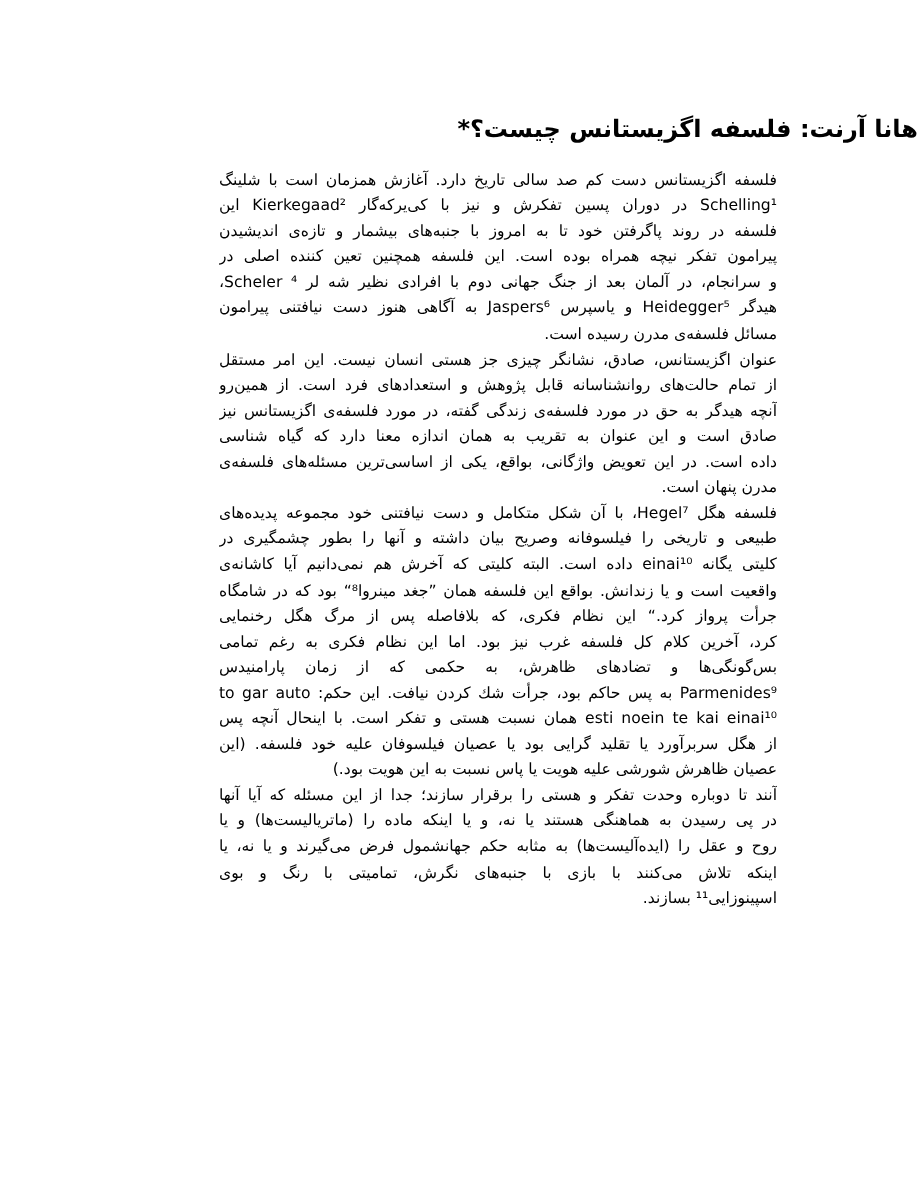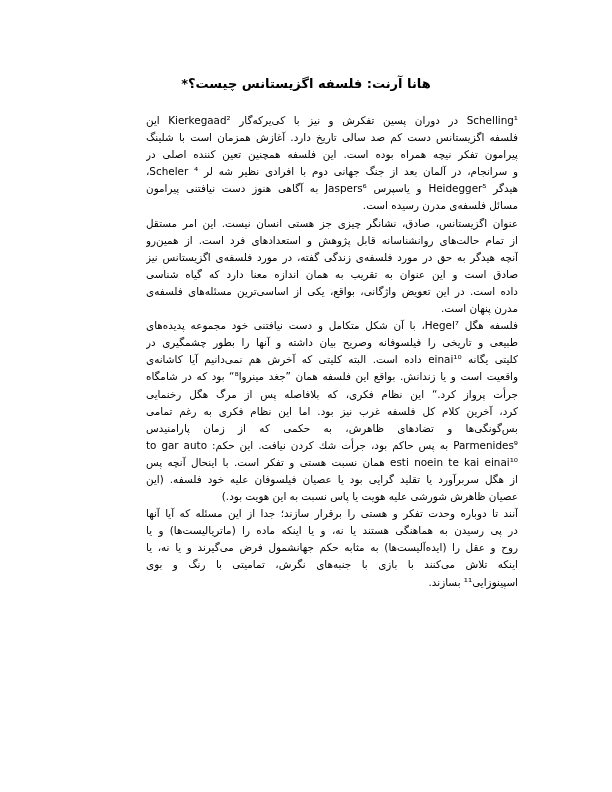--- a/index.html
+++ b/index.html
@@ -1,38 +1,39 @@
 <!DOCTYPE html>
 <html><head>
 <meta charset="utf-8">
 <style>
   html, body { margin: 0; padding: 0; background: #ffffff; }
   body { width: 612px; height: 792px; position: relative; overflow: hidden; }
   .page { position: absolute; left: 0; top: 0; width: 612px; height: 792px; background: #fff; }
   .title {
-    position: absolute; top: 76px; left: 0; width: 612px; text-align: center;
-    font-family: "DejaVu Sans", sans-serif; font-weight: bold; font-size: 13px; color: #000;
+    position: absolute; top: 76px; left: 0; width: 612px; 
+    font-family: "DejaVu Sans", sans-serif; font-weight: bold; font-size: 16px; color: #000;
     direction: rtl;
   }
   .body {
     position: absolute; left: 146px; top: 112px; width: 372px;
     direction: rtl; text-align: justify;
     font-family: "DejaVu Sans", sans-serif; font-size: 10.4px; line-height: 17.1px; color: #000;
   }
   .line { display: block; white-space: nowrap; text-align: justify; text-align-last: justify; height: 17.1px; overflow: hidden; }
   .line.last { text-align-last: right; }
 </style>
 </head>
 <body>
 
 <div class="page">
   <div class="title">هانا آرنت: فلسفه اگزیستانس چیست؟*</div>
   <div class="body" id="body">
+      <div class="line">فلسفه اگزیستانس دست کم صد سالی تاریخ دارد. آغازش همزمان است با شلینگ</div>
       <div class="line">Schelling¹ در دوران پسین تفکرش و نیز با کی‌یرکه‌گار Kierkegaad² این</div>
-      <div class="line">فلسفه اگزیستانس دست کم صد سالی تاریخ دارد. آغازش همزمان است با شلینگ</div>
+      <div class="line">فلسفه در روند پاگرفتن خود تا به امروز با جنبه‌های بیشمار و تازه‌ی اندیشیدن</div>
       <div class="line">پیرامون تفکر نیچه همراه بوده است. این فلسفه همچنین تعین کننده اصلی در</div>
       <div class="line">و سرانجام، در آلمان بعد از جنگ جهانی دوم با افرادی نظیر شه لر Scheler ⁴،</div>
       <div class="line">هیدگر Heidegger⁵ و یاسپرس Jaspers⁶ به آگاهی هنوز دست نیافتنی پیرامون</div>
       <div class="line last">مسائل فلسفه‌ی مدرن رسیده است.</div>
       <div class="line">عنوان اگزیستانس، صادق، نشانگر چیزی جز هستی انسان نیست. این امر مستقل</div>
       <div class="line">از تمام حالت‌های روانشناسانه قابل پژوهش و استعدادهای فرد است. از همین‌رو</div>
       <div class="line">آنچه هیدگر به حق در مورد فلسفه‌ی زندگی گفته، در مورد فلسفه‌ی اگزیستانس نیز</div>
       <div class="line">صادق است و این عنوان به تقریب به همان اندازه معنا دارد که گیاه شناسی</div>
       <div class="line">داده است. در این تعویض واژگانی، بواقع، یکی از اساسی‌ترین مسئله‌های فلسفه‌ی</div>
       <div class="line last">مدرن پنهان است.</div>

